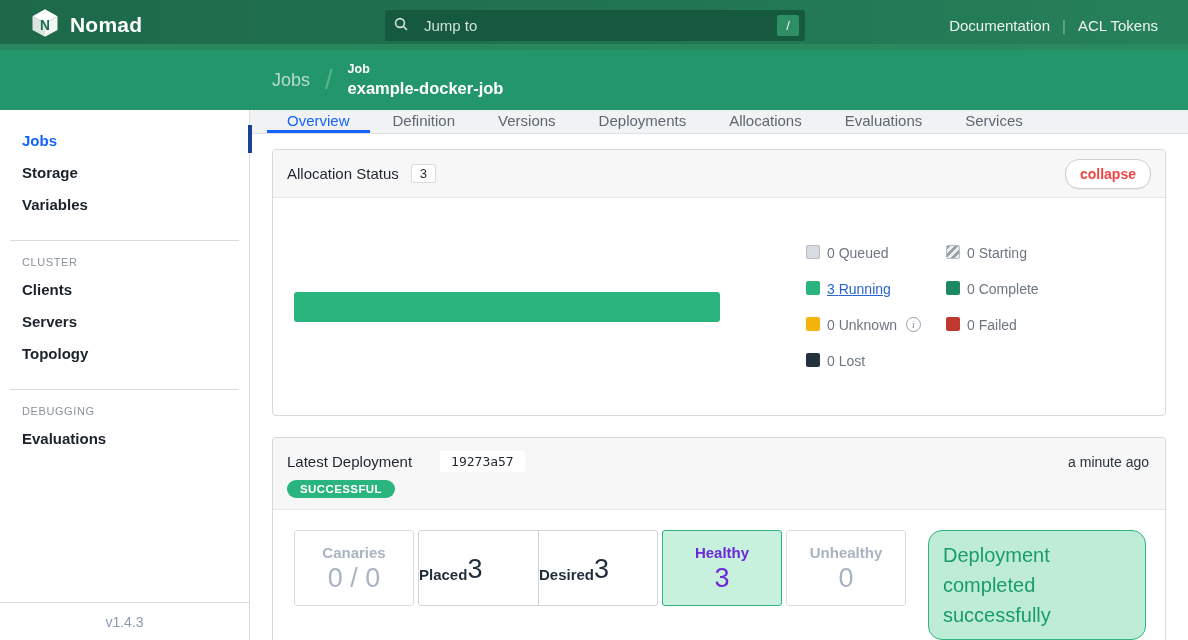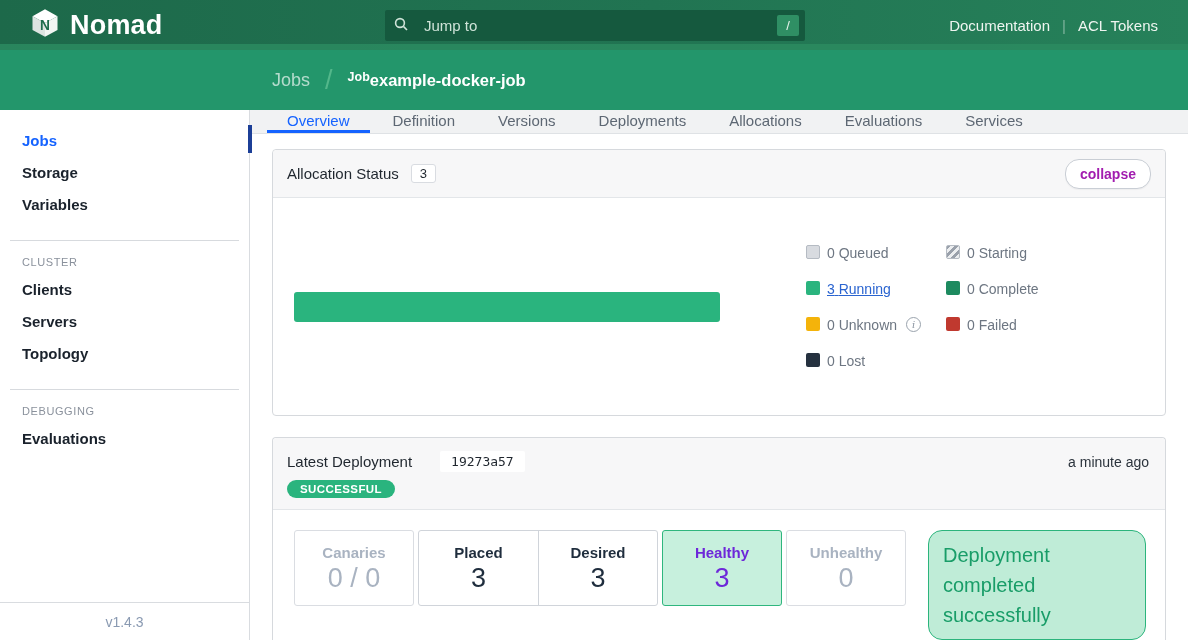--- a/index.html
+++ b/index.html
@@ -5,35 +5,35 @@
   * { margin:0; padding:0; box-sizing:border-box; }
   html,body { width:1188px; height:640px; overflow:hidden; background:#fff;
     font-family:"Liberation Sans", sans-serif; }
 
   
   .navbar { position:relative; height:50px; display:flex; align-items:center;
     background:linear-gradient(90deg,#1d694a 0%,#217452 55%,#26815a 100%); }
   .navbar::after { content:""; position:absolute; left:0; right:0; bottom:0; height:6px;
     background:#2b8b60; opacity:.85; }
   .brand { display:flex; align-items:center; gap:10px; padding-left:30px; }
-  .brand-name { color:#fff; font-size:27px; font-weight:bold; letter-spacing:.2px; }
+  .brand-name { color:#fff; font-size:21px; font-weight:bold; letter-spacing:.2px; }
   .searchbox { position:absolute; left:385px; top:10px; width:420px; height:31px;
     background:#15593e; border-radius:2px; display:flex; align-items:center; padding:0 6px 0 9px; }
   .search-placeholder { color:#cfe3d8; font-size:15px; margin-left:16px; flex:1; }
   .kbd-badge { width:22px; height:21px; background:#2f8f64; border-radius:2px; color:#eaf5ee;
     font-size:13px; display:flex; align-items:center; justify-content:center; }
   .nav-links { margin-left:auto; padding-right:30px; display:flex; align-items:center; gap:12px; }
   .nav-link { color:#eef5f0; font-size:15px; cursor:pointer; }
   .nav-sep { color:rgba(255,255,255,.4); font-size:15px; }
 
   
   .subheader { height:60px; background:#23966b; display:flex; align-items:center; padding-left:272px; }
   .crumb-section { color:rgba(255,255,255,.66); font-size:18px; }
   .crumb-sep { color:#53b78b; font-size:27px; font-weight:300; margin:0 15px; }
-  .crumb-block { display:flex; flex-direction:row; line-height:1.25;justify-content:flex-end; }
+  .crumb-block { display:flex; flex-direction:column; line-height:1.25;justify-content:flex-end; }
   .crumb-type { color:#fff; font-size:12.5px; font-weight:bold; }
   .crumb-name { color:#fff; font-size:16.5px; font-weight:bold; }
 
   
   .layout { display:flex; height:530px; }
   .sidebar { width:250px; border-right:1px solid #d9dce0; display:flex; flex-direction:column;
     background:#fff; }
   .menu { padding:22px 0 0 22px; }
   .menu-item { font-size:15px; font-weight:600; color:#1a222c; margin-bottom:11px; height:21px;
     cursor:pointer; }
@@ -57,21 +57,21 @@
   .content { flex:1; padding:15px 22px 0 22px; background:#fff; }
 
   
   .panel { border:1px solid #d6d9dd; border-radius:4px; background:#fff; }
   .panel-header { background:#f7f7f8; border-bottom:1px solid #e3e6e9; border-radius:4px 4px 0 0;
     padding:0 14px; display:flex; align-items:center; height:48px; }
   .panel-title { font-size:15px; font-weight:500; color:#1f262e; }
   .count-badge { margin-left:12px; background:#fff; border:1px solid #d9dce1; border-radius:3px;
     font-size:13px; color:#1f262e; padding:1px 8px; }
   .collapse-btn { margin-left:auto; background:#fff; border:1px solid #c9ced5; border-radius:14px;
-    padding:6px 14px; font-size:14px; font-weight:700; color:#a21caf; cursor:pointer;
+    padding:6px 14px; font-size:14px; font-weight:700; color:#ef4444; cursor:pointer;
     box-shadow:0 1px 1px rgba(0,0,0,.04); font-family:inherit; }
 
   
   .alloc-body { height:217px; display:flex; align-items:center; padding-left:21px; }
   .alloc-bar-track { width:426px; height:30px; }
   .alloc-bar { width:100%; height:100%; border-radius:3px; }
   .legend { margin-left:86px; display:grid; grid-template-columns:140px 170px; row-gap:20px; }
   .legend-item { display:flex; align-items:flex-start; gap:7px; font-size:14px; color:#6d7682; }
   .swatch { width:14px; height:14px; border-radius:2px; flex:none; }
   .swatch-bordered { border:1px solid #b5bbc3; }
@@ -93,21 +93,21 @@
   .status-pill { display:inline-block; margin-top:8px; background:#2ab47e; color:#fff;
     font-size:11.5px; font-weight:bold; letter-spacing:.4px; border-radius:10px; padding:3px 13px; }
   .metrics { display:flex; align-items:flex-start; gap:4px; padding:20px 0 0 21px; }
   .metric { width:120px; height:76px; border:1px solid #d0d4da; border-radius:3px; display:flex;
     flex-direction:column; align-items:center; background:#fff; }
   .metric-label { font-size:15px; font-weight:600; color:#1f2d3d; margin-top:13px; }
   .metric-value { font-size:27px; color:#1f2d3d; margin-top:2px; }
   .metric.muted { border-color:#dadde2; }
   .metric.muted .metric-label, .metric.muted .metric-value { color:#a9b3c1; }
   .metric-pair { display:flex; border:1px solid #d0d4da; border-radius:3px; height:76px; }
-  .metric-pair .metric-cell { width:119px; display:flex; flex-direction:column; align-items:center; }
+  .metric-pair .metric-cell { width:119px; display:flex; flex-direction:row; align-items:center; }
   .metric-pair .metric-cell + .metric-cell { border-left:1px solid #d0d4da; }
   .metric.healthy { background:#c7f0dd; border-color:#2fb67e; }
   .metric.healthy .metric-label, .metric.healthy .metric-value { color:#6d28d9; }
   .deploy-msg { margin-left:18px; width:218px; min-height:59px; background:#bfecd7;
     border:1px solid #2bb47c; border-radius:14px; color:#199d68; font-size:20px; line-height:1.5;
     padding:9px 14px; }
 </style>
 </head>
 <body>
 

